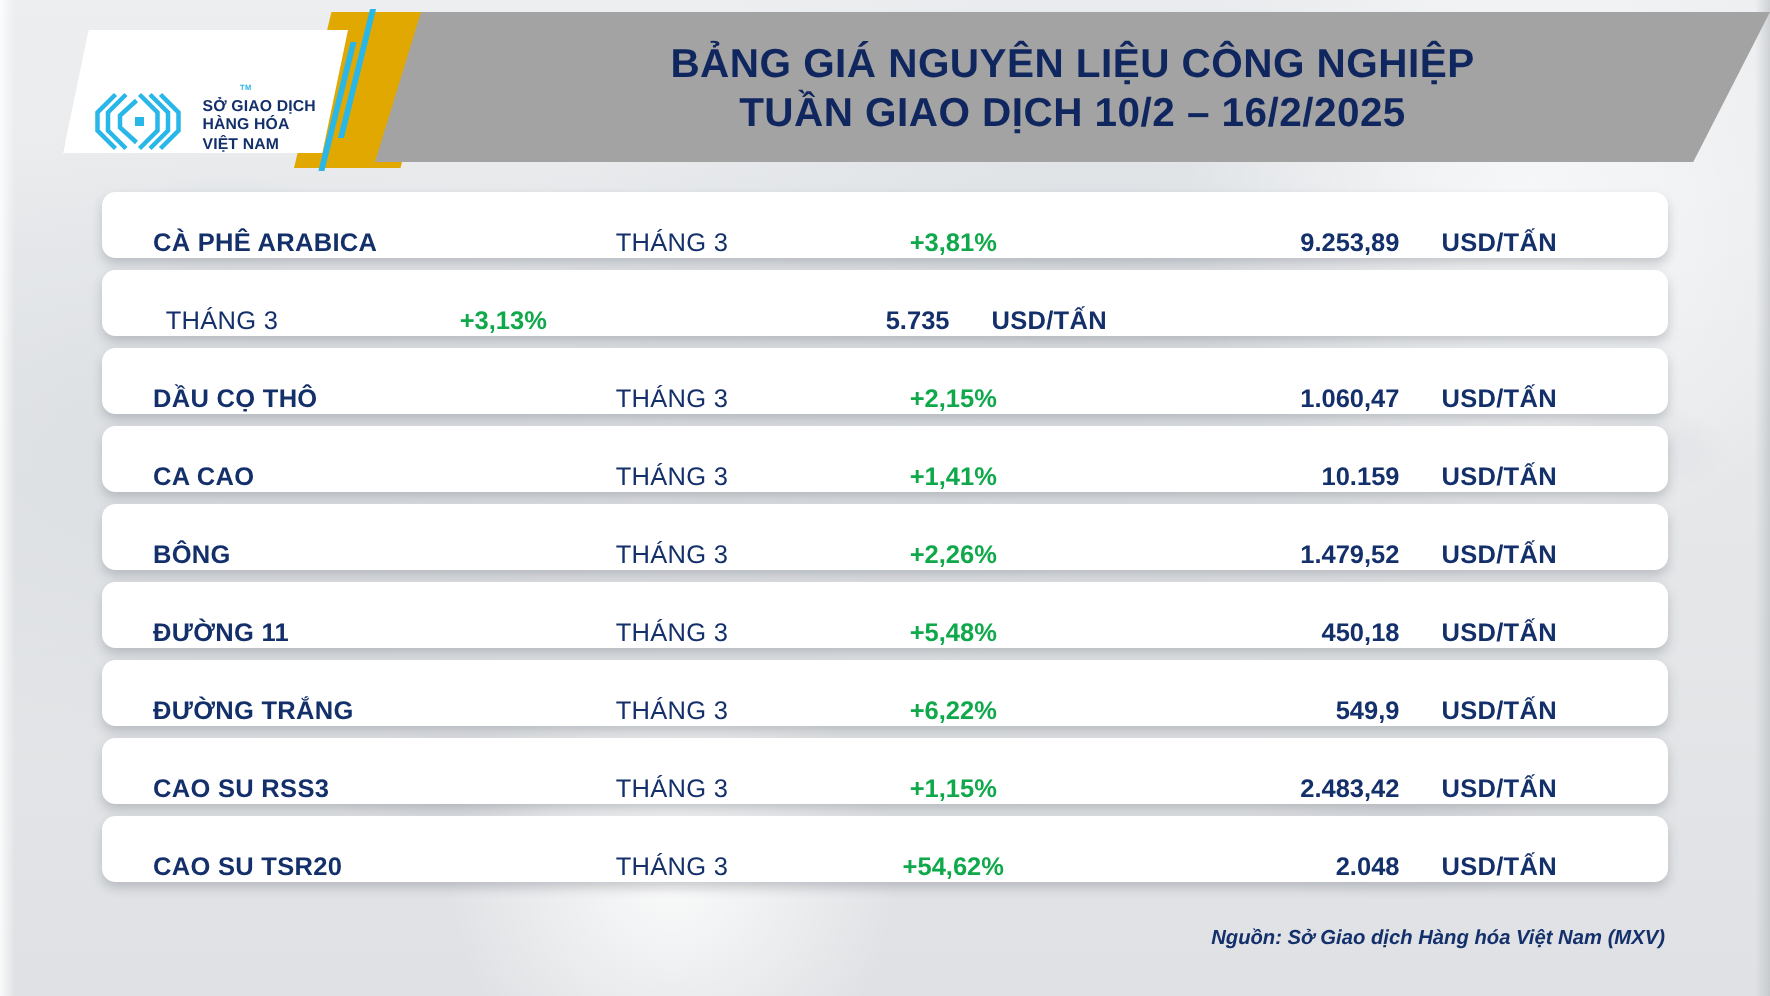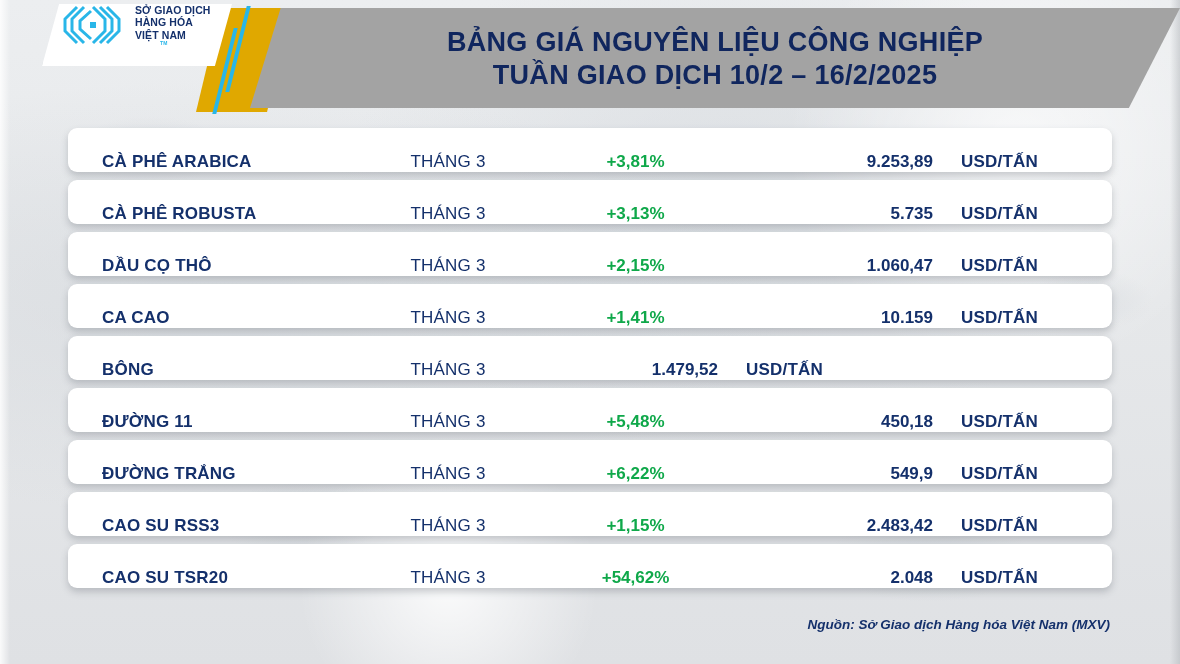--- a/index.html
+++ b/index.html
@@ -37,25 +37,25 @@
 
   
   #header { position:absolute; left:0; top:0; width:1180px; height:114px; }
 
   .gold-slab{
     position:absolute; left:196px; top:8px; width:96px; height:104px;
     background:#e0a800;
     clip-path:polygon(26% 0, 100% 0, 74% 100%, 0 100%);
   }
   .logo-card{
-    position:absolute; left:42px; top:4px; width:190px; height:62px;
+    position:absolute; left:42px; top:20px; width:190px; height:82px;
     background:#ffffff;
     clip-path:polygon(9% 0, 100% 0, 91% 100%, 0 100%);
     box-shadow:0 5px 10px rgba(60,65,75,.30);
-    display:flex; align-items:flex-start;
+    display:flex; align-items:flex-end;
   }
   .logo-mark{ width:64px; height:42px; margin-left:20px; flex:none; }
   .logo-tm{
     position:absolute; left:118px; top:36px;
     font-size:5px; color:#29b6e8; letter-spacing:.3px; font-weight:bold;
   }
   .logo-text{
     margin-left:9px; color:#14306b; font-weight:bold;
     font-size:10.5px; line-height:12.4px; letter-spacing:.1px;
   }
@@ -153,21 +153,20 @@
 <div id="table">
     <div class="row">
       <div class="c-name">CÀ PHÊ ARABICA</div>
       <div class="c-month">THÁNG 3</div>
       <div class="c-chg">+3,81%</div>
       <div class="c-price">9.253,89</div>
       <div class="c-unit">USD/TẤN</div>
     </div>
     <div class="row-gap"></div>
     <div class="row">
-      <div class="c-name">CÀ PHÊ ROBUSTA</div>
       <div class="c-month">THÁNG 3</div>
       <div class="c-chg">+3,13%</div>
       <div class="c-price">5.735</div>
       <div class="c-unit">USD/TẤN</div>
     </div>
     <div class="row-gap"></div>
     <div class="row">
       <div class="c-name">DẦU CỌ THÔ</div>
       <div class="c-month">THÁNG 3</div>
       <div class="c-chg">+2,15%</div>
@@ -179,20 +178,21 @@
       <div class="c-name">CA CAO</div>
       <div class="c-month">THÁNG 3</div>
       <div class="c-chg">+1,41%</div>
       <div class="c-price">10.159</div>
       <div class="c-unit">USD/TẤN</div>
     </div>
     <div class="row-gap"></div>
     <div class="row">
       <div class="c-name">BÔNG</div>
       <div class="c-month">THÁNG 3</div>
+      <div class="c-chg">+2,26%</div>
       <div class="c-price">1.479,52</div>
       <div class="c-unit">USD/TẤN</div>
     </div>
     <div class="row-gap"></div>
     <div class="row">
       <div class="c-name">ĐƯỜNG 11</div>
       <div class="c-month">THÁNG 3</div>
       <div class="c-chg">+5,48%</div>
       <div class="c-price">450,18</div>
       <div class="c-unit">USD/TẤN</div>

